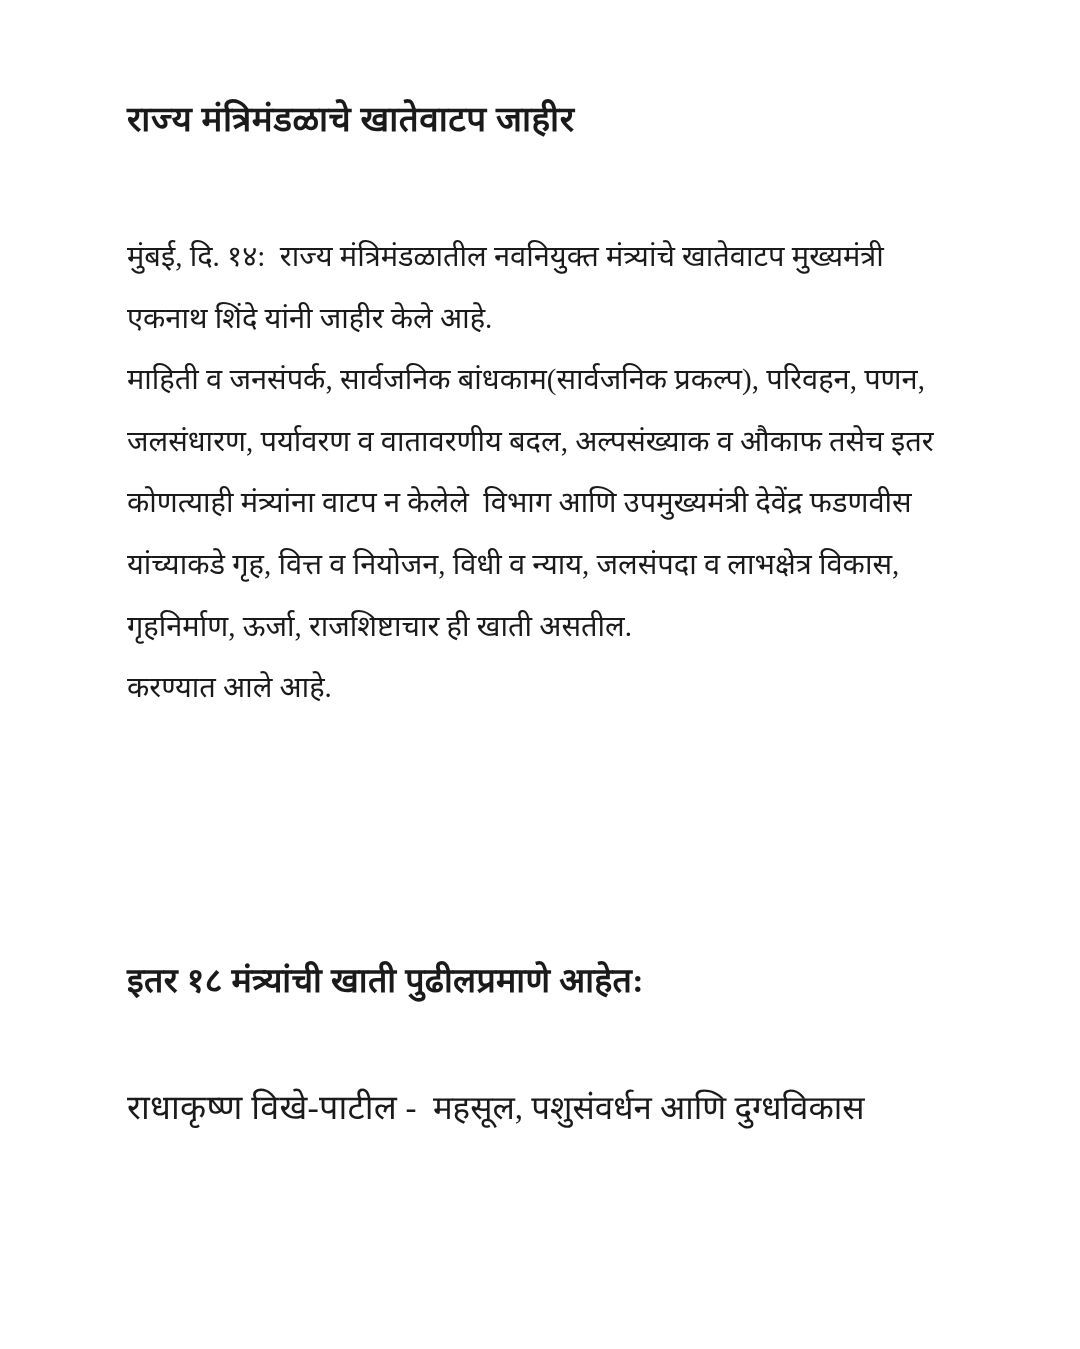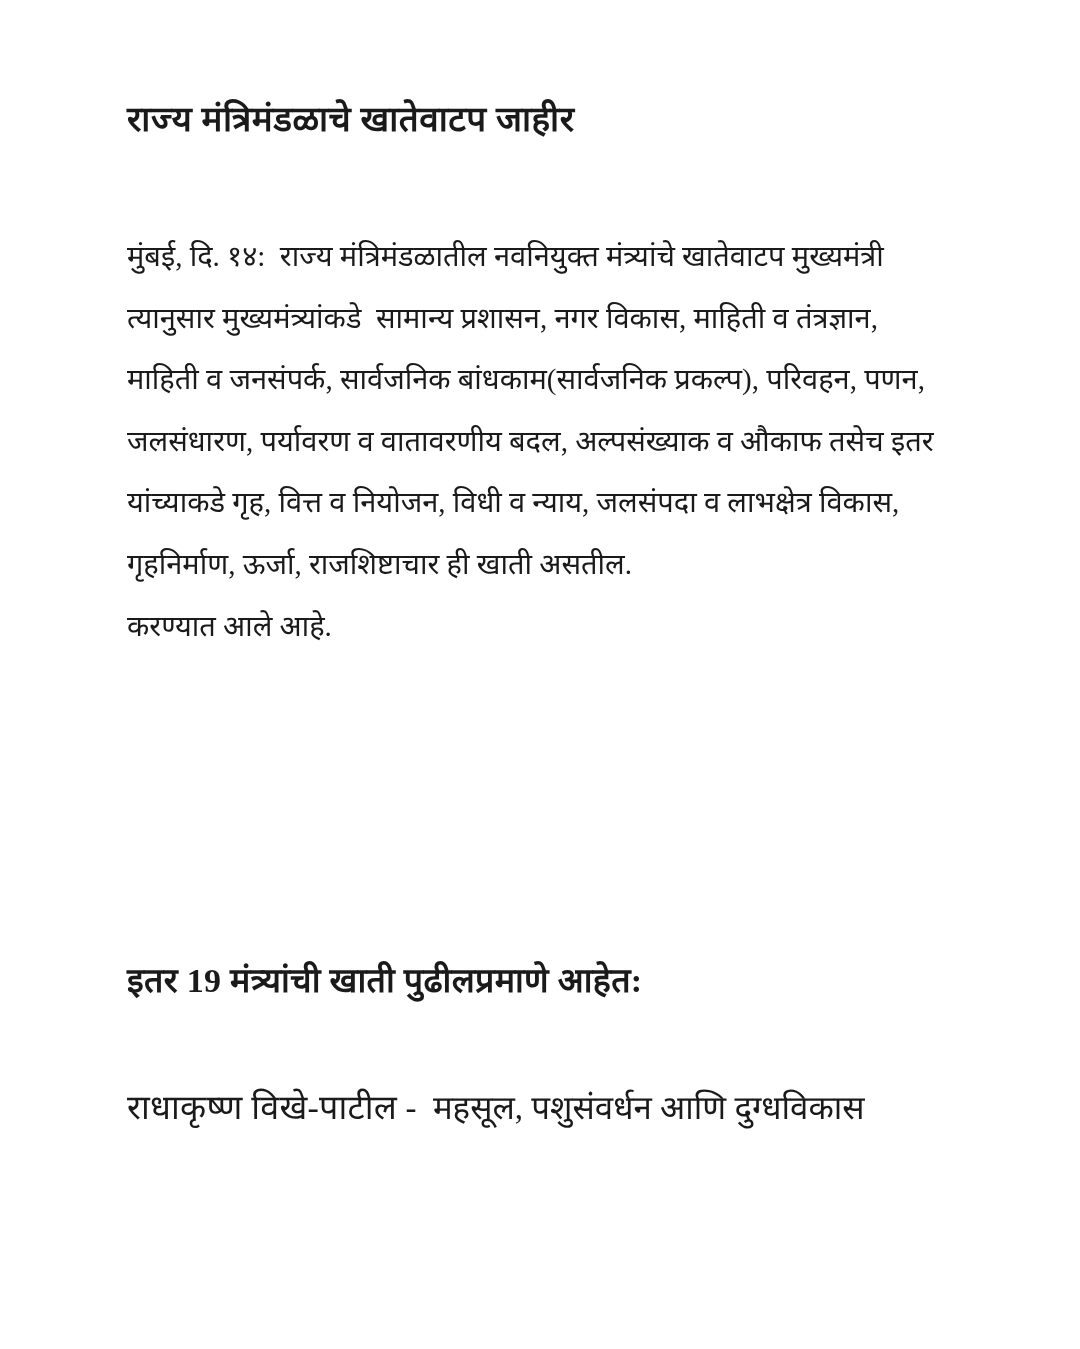--- a/index.html
+++ b/index.html
@@ -63,25 +63,26 @@
 </style>
 </head>
 <body>
 
 <div class="page" style="background: rgb(255, 255, 255); color: rgb(26, 26, 26);">
 
   <h1 class="title">राज्य मंत्रिमंडळाचे खातेवाटप जाहीर</h1>
 
   <div class="body-text">
     <div class="line">मुंबई, दि. १४:  राज्य मंत्रिमंडळातील नवनियुक्त मंत्र्यांचे खातेवाटप मुख्यमंत्री</div>
-    <div class="line">त्यानुसार मुख्यमंत्र्यांकडे  सामान्य प्रशासन, नगर विकास, माहिती व तंत्रज्ञान,</div>
+    <div class="line">एकनाथ शिंदे यांनी जाहीर केले आहे.</div>
     <div class="line">माहिती व जनसंपर्क, सार्वजनिक बांधकाम(सार्वजनिक प्रकल्प), परिवहन, पणन,</div>
     <div class="line">जलसंधारण, पर्यावरण व वातावरणीय बदल, अल्पसंख्याक व औकाफ तसेच इतर</div>
+    <div class="line">कोणत्याही मंत्र्यांना वाटप न केलेले  विभाग आणि उपमुख्यमंत्री देवेंद्र फडणवीस</div>
     <div class="line">यांच्याकडे गृह, वित्त व नियोजन, विधी व न्याय, जलसंपदा व लाभक्षेत्र विकास,</div>
     <div class="line">गृहनिर्माण, ऊर्जा, राजशिष्टाचार ही खाती असतील.</div>
     <div class="line">करण्यात आले आहे.</div>
   </div>
 
-  <h2 class="subheading">इतर 19 मंत्र्यांची खाती पुढीलप्रमाणे आहेत:</h2>
+  <h2 class="subheading">इतर १८ मंत्र्यांची खाती पुढीलप्रमाणे आहेत:</h2>
 
   <div class="minister-line"><span class="name">राधाकृष्ण विखे-पाटील</span><span> -  </span><span>महसूल, पशुसंवर्धन आणि दुग्धविकास</span></div>
 
 </div>
 
 </body></html>

